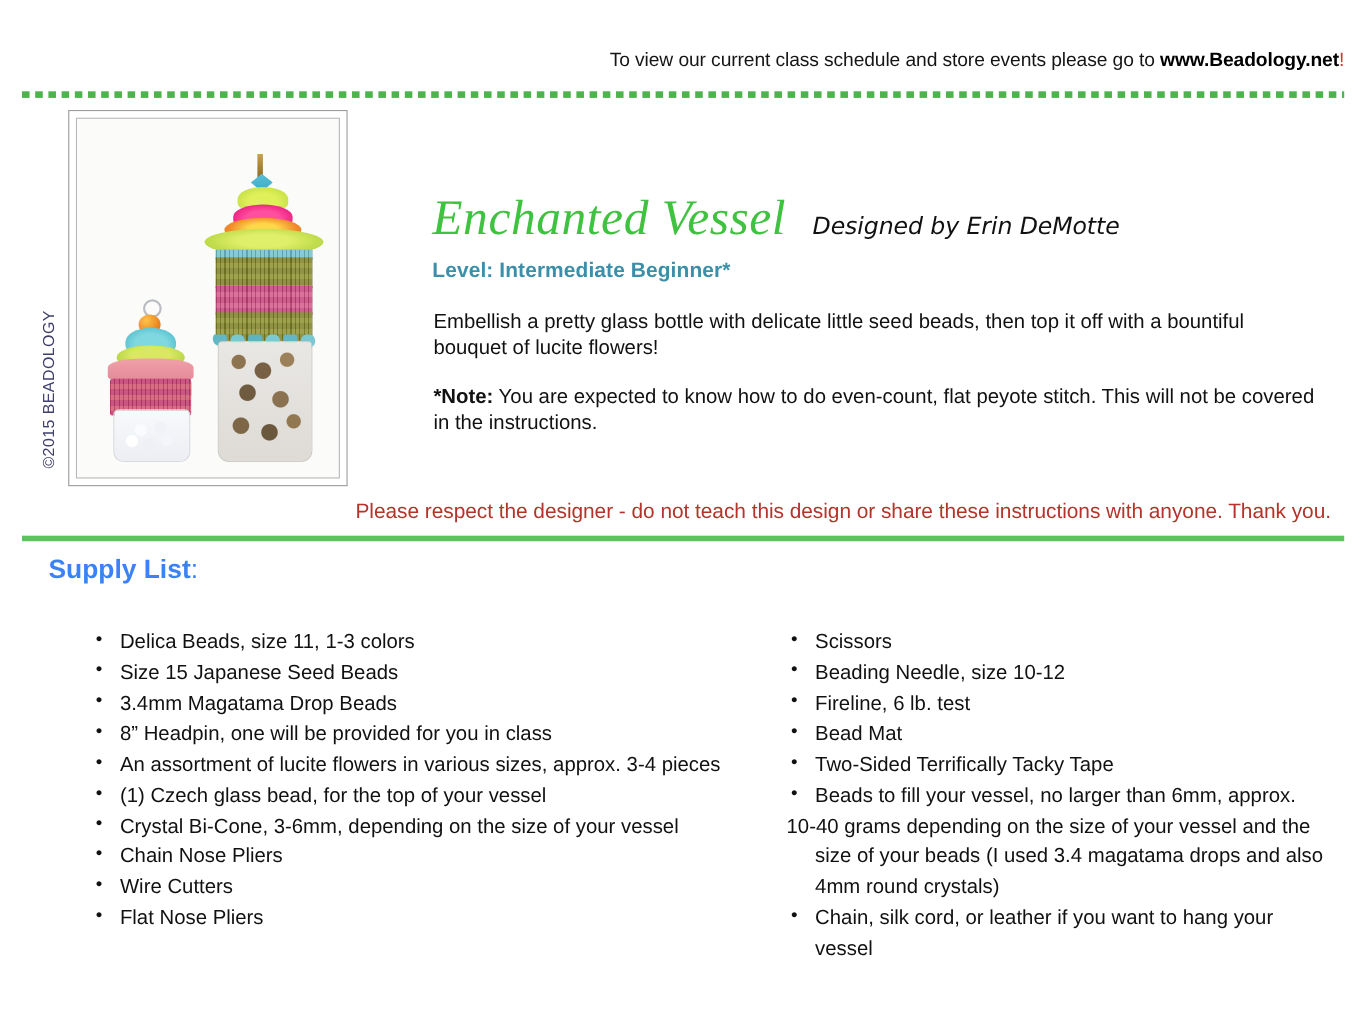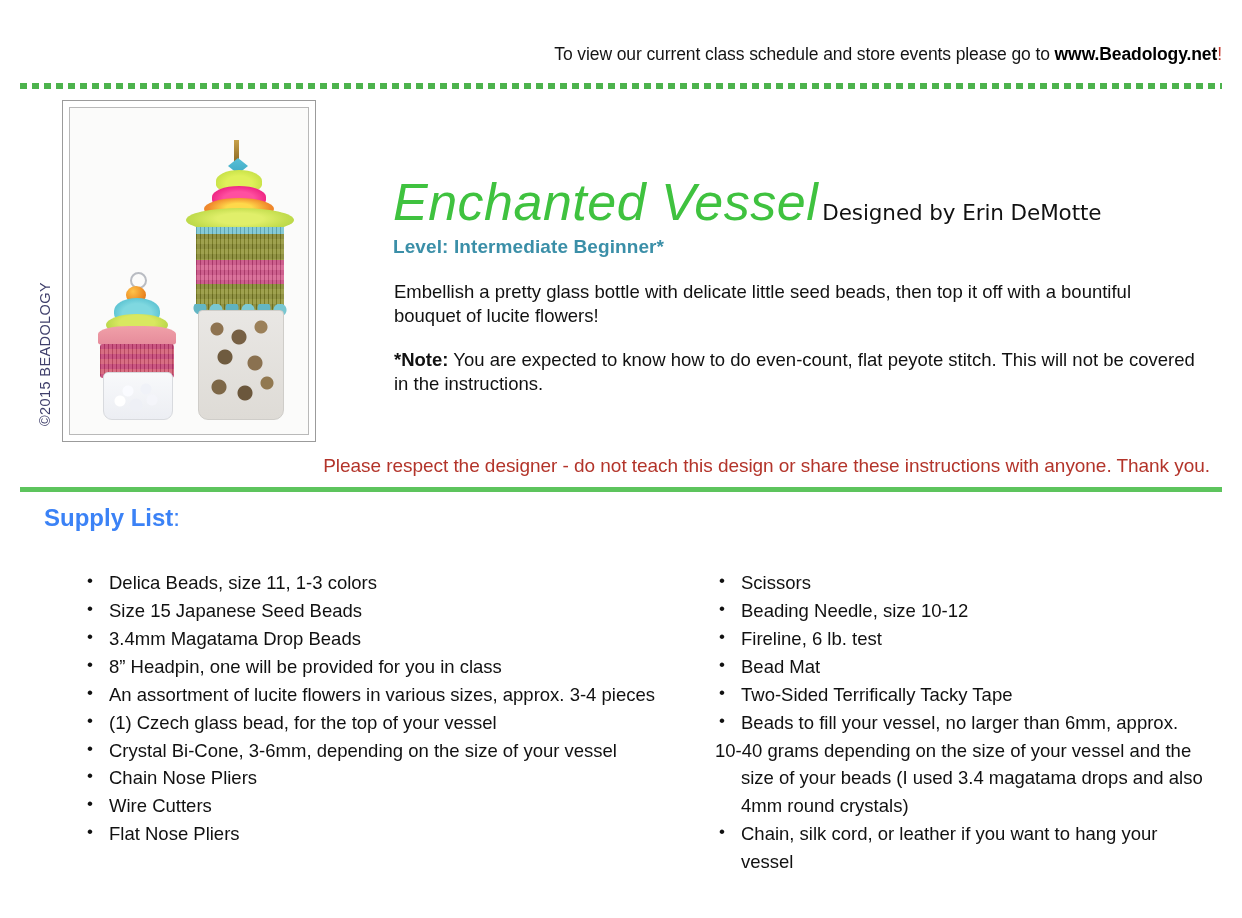--- a/index.html
+++ b/index.html
@@ -243,32 +243,33 @@
 
   
   .title-row {
     position: absolute;
     left: 393px;
     top: 176px;
     display: flex;
     align-items: baseline;
   }
   .title-script {
-    font-family: Liberation Sans, sans-serif;
+    font-family: Liberation Serif, serif;
     font-style: italic;
-    font-size: 52px;
+    font-size: 45px;
     line-height: 1;
     color: #3fc23f;
     letter-spacing: 0.5px;
   }
   .title-designer {
     font-family: "DejaVu Sans", sans-serif;
+    font-style: italic;
     font-size: 21.5px;
     color: #111111;
-    margin-left: 4px;
+    margin-left: 24px;
     letter-spacing: -0.1px;
   }
   .level-line {
     position: absolute;
     left: 393px;
     top: 236px;
     font-size: 19px;
     font-weight: bold;
     color: #3b8fa8;
     letter-spacing: 0.1px;

